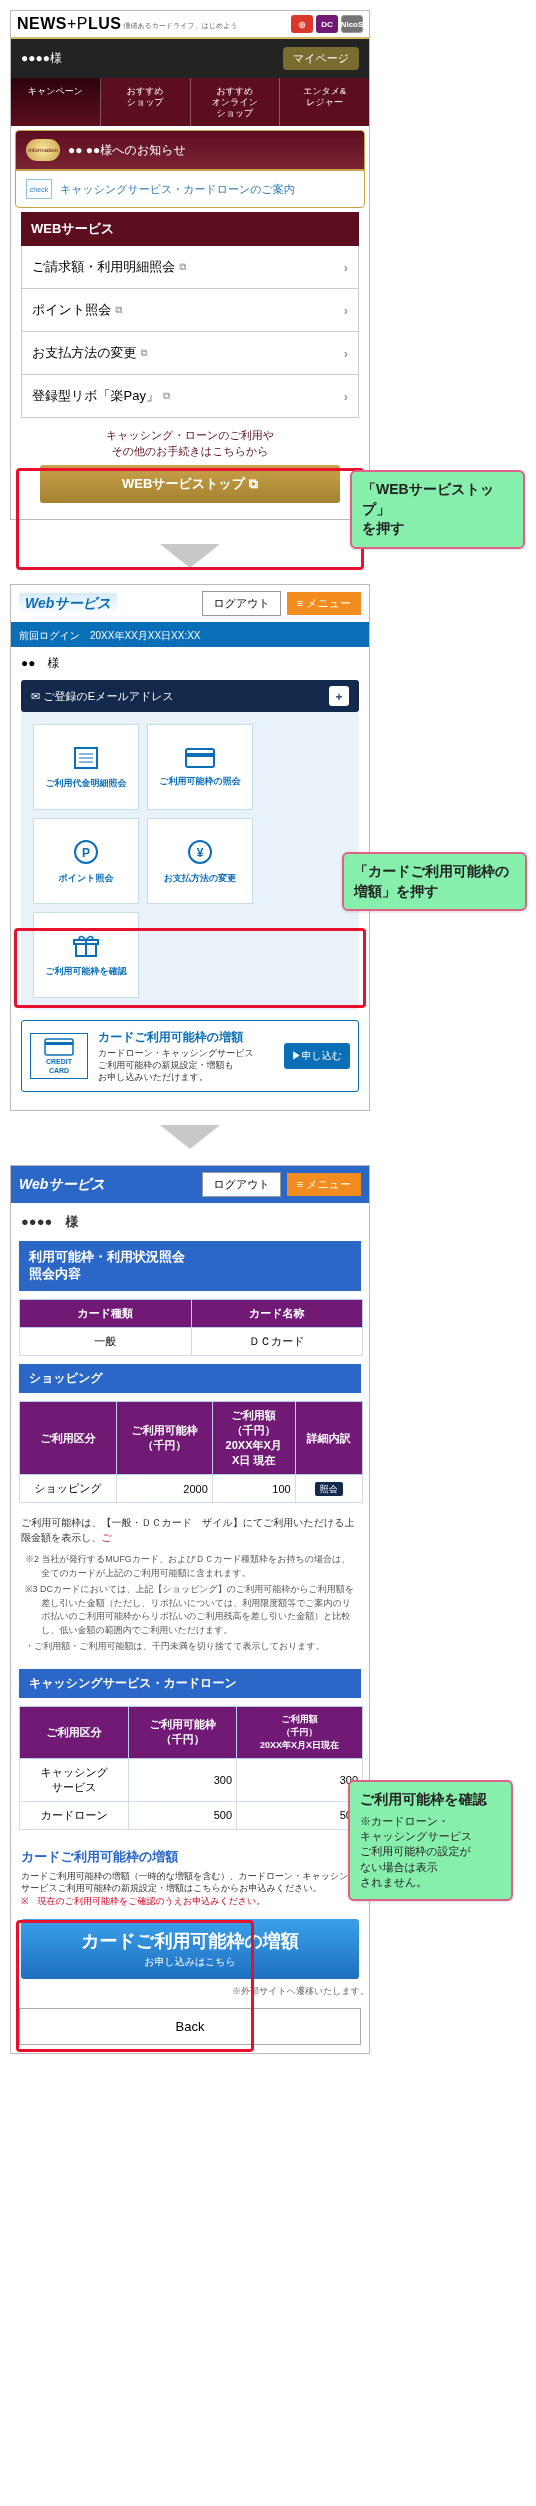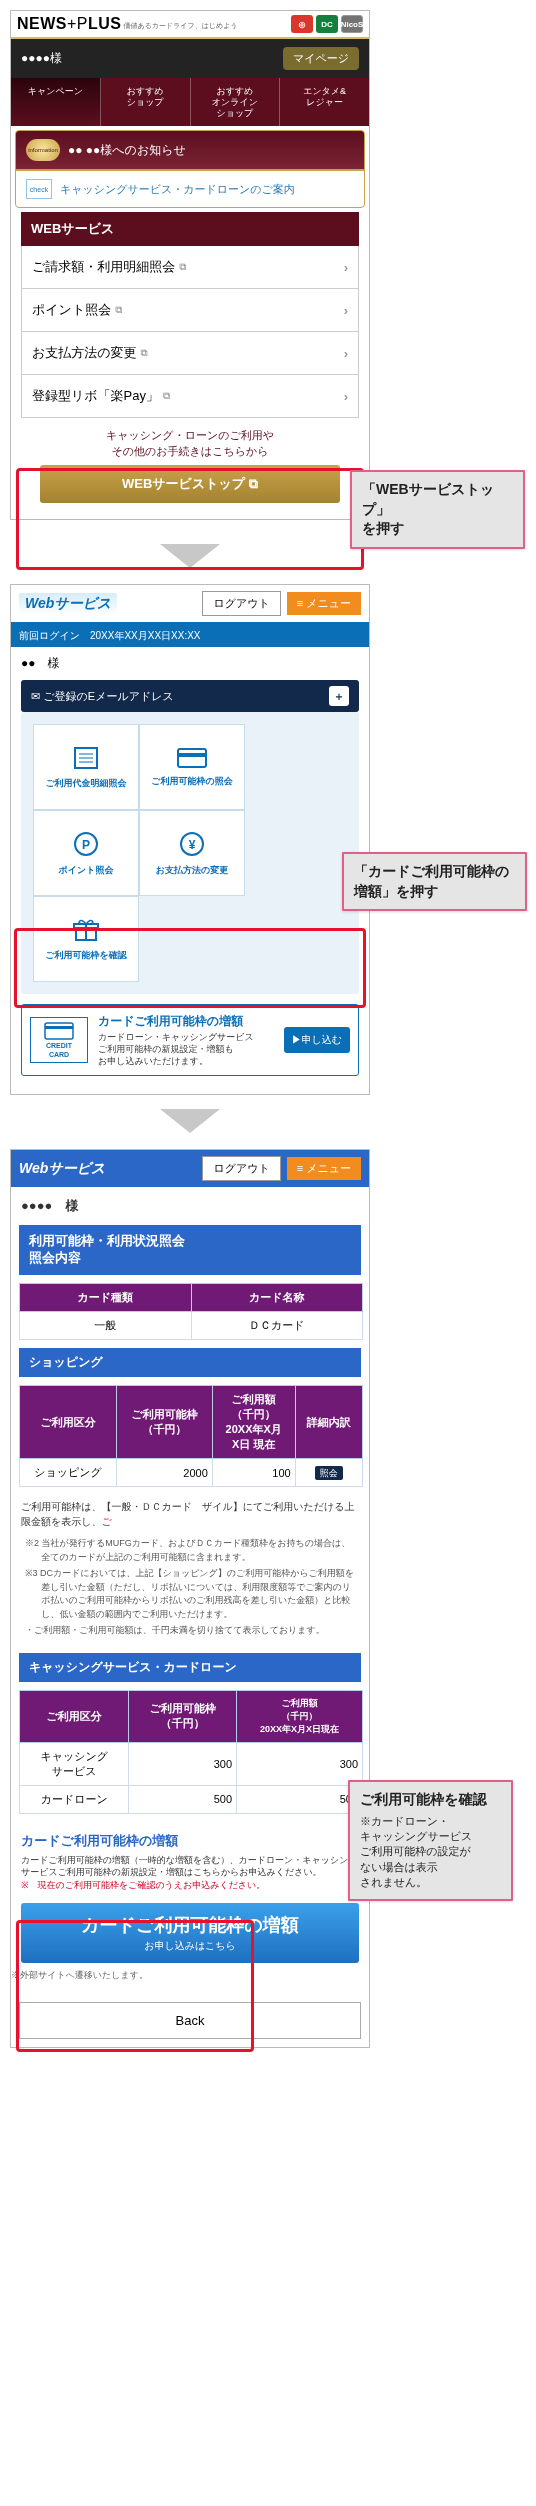--- a/index.html
+++ b/index.html
@@ -2,23 +2,23 @@
 <html><head>
 <meta charset="utf-8">
 <style>
   * { box-sizing: border-box; margin: 0; padding: 0; }
   body { font-family: "Hiragino Kaku Gothic ProN", "Meiryo", sans-serif; font-size: 11px; background: #fff; width: 536px; }
   .stage { position: relative; width: 536px; }
 
   
   .callout {
     position: absolute; z-index: 50;
-    background: #e5e5e5;
+    background: #86efac;
     border: 2px solid #e06088;
-    border-radius: 1px;
+    border-radius: 6px;
     padding: 8px 10px;
     font-size: 14px; font-weight: 600;
     color: #222; line-height: 1.4;
     box-shadow: 0 1px 3px rgba(0,0,0,.15);
   }
   .callout small { display:block; font-weight:400; font-size:11px; margin-top:4px; }
   .red-frame {
     position: absolute; z-index: 40;
     border: 3px solid #e8112d;
     border-radius: 4px;
@@ -30,21 +30,21 @@
   .down-arrow svg { width: 60px; height: 24px; }
 
   
   .sc1 { width: 360px; margin: 10px; border: 1px solid #bbb; }
   .sc1 .brandbar { display:flex; align-items:center; padding:4px 6px; gap:4px; border-bottom:2px solid #d4bb66; }
   .sc1 .brandbar .logo { font-weight:700; font-size:16px; letter-spacing:.5px; }
   .sc1 .brandbar .logo span { font-weight:400; }
   .sc1 .brandbar .sub { font-size:7px; color:#666; margin-left:-2px; align-self:flex-end; margin-bottom:2px;}
   .sc1 .brandbar .chips { margin-left:auto; display:flex; gap:3px;}
   .sc1 .brandbar .chip { width:22px; height:18px; border-radius:3px; color:#fff; font-size:8px; display:flex; align-items:center; justify-content:center; font-weight:700;}
-  .chip.red{background:#d9372c;} .chip.dc{background:#15803d;} .chip.nicos{background:#737373;border:1px solid #999;color:#c61f2d;font-size:6px;}
+  .chip.red{background:#d9372c;} .chip.dc{background:#701a75;} .chip.nicos{background:#737373;border:1px solid #999;color:#c61f2d;font-size:6px;}
 
   .sc1 .userbar { background:#232323; color:#fff; display:flex; align-items:center; padding:8px 10px; font-size:12px;}
   .sc1 .userbar .my { margin-left:auto; background:#7a6b2f; border-radius:4px; padding:4px 10px; font-size:11px;}
 
   .sc1 .tabs { display:flex; background:#5c0e1e; }
   .sc1 .tabs .tab { flex:1; color:#fff; text-align:center; padding:8px 2px; font-size:9px; border-right:1px solid rgba(255,255,255,.3); line-height:1.2;}
   .sc1 .tabs .tab:last-child{border-right:none;}
   .sc1 .tabs .tab.sel{ background:linear-gradient(#2c040c,#5c0e1e); }
 
   .sc1 .notice { margin:4px; border:1px solid #caa24a; border-radius:4px; overflow:hidden; }
@@ -67,21 +67,21 @@
   .sc2 { width:360px; margin:0 10px; border:1px solid #bbb; padding-bottom:8px;}
   .sc2 .hd { display:flex; align-items:center; padding:6px 8px; border-bottom:3px solid #0b6fb8;}
   .sc2 .hd .logo{font-style:italic;font-weight:700;color:#0b6fb8;font-size:14px;background:linear-gradient(#d7ecf7,#fff);padding:2px 6px;border-radius:2px;}
   .sc2 .hd .logout{margin-left:auto;border:1px solid #999;padding:4px 10px;font-size:11px;}
   .sc2 .hd .menu{margin-left:6px;background:#f28c1e;color:#fff;padding:4px 10px;font-size:11px;}
   .sc2 .login{background:#0b6fb8;color:#fff;font-size:10px;padding:4px 8px;}
   .sc2 .name{padding:8px 10px;font-size:12px;}
   .sc2 .emailbar{margin:0 10px;background:#13294b;color:#fff;padding:6px 10px;display:flex;align-items:center;font-size:11px;border-radius:3px;}
   .sc2 .emailbar .plus{margin-left:auto;width:20px;height:20px;background:#fff;color:#13294b;border-radius:3px;display:flex;align-items:center;justify-content:center;font-weight:700;}
 
-  .sc2 .tiles{display:flex;flex-wrap:wrap;padding:10px;}
+  .sc2 .tiles{display:flex;flex-wrap:wrap;gap:8px;padding:10px;}
   .sc2 .tile{width:106px;height:86px;background:#fff;border:1px solid #c7dce9;display:flex;flex-direction:column;align-items:center;justify-content:center;gap:6px;text-align:center;}
   .sc2 .tile .ic{color:#0b6fb8;}
   .sc2 .tile .lb{font-size:9px;color:#0b6fb8;font-weight:600;line-height:1.2;}
   .sc2 .tiles-wrap{background:#e9f2f8;margin:0 10px;padding:2px;border-radius:3px;}
 
   .sc2 .credit { margin:10px; border:1px solid #0b6fb8; border-radius:3px; padding:8px; display:flex; gap:10px; align-items:center;}
   .sc2 .credit .cc{border:1px solid #0b6fb8;color:#0b6fb8;width:58px;height:46px;display:flex;flex-direction:column;align-items:center;justify-content:center;font-size:7px;font-weight:700;gap:2px;}
   .sc2 .credit .txt .t{color:#0b6fb8;font-weight:700;font-size:12px;}
   .sc2 .credit .txt .d{font-size:9px;color:#333;line-height:1.3;margin-top:2px;}
   .sc2 .credit .apply{margin-left:auto;background:#0b6fb8;color:#fff;font-size:10px;padding:6px 8px;border-radius:3px;}
@@ -102,21 +102,21 @@
   .sc3 .body{padding:4px 10px;font-size:10px;line-height:1.5;color:#333;}
   .sc3 .body .hl{color:#c02;}
   .sc3 .foot{font-size:9px;color:#555;padding:4px 14px;line-height:1.5;}
   .sc3 .foot li{list-style:none;text-indent:-1.8em;padding-left:1.8em;margin-bottom:3px;}
   .sc3 .inc-title{color:#2b67c7;font-weight:700;font-size:13px;padding:10px 10px 4px;}
   .sc3 .inc-note{font-size:9px;color:#333;padding:0 10px 6px;line-height:1.4;}
   .sc3 .inc-note .hl{color:#c02;}
   .sc3 .cta{margin:6px 10px;background:linear-gradient(#3aa0e9,#1f6fc0);color:#fff;text-align:center;padding:10px 4px;border-radius:3px;}
   .sc3 .cta .big{font-size:18px;font-weight:700;display:block;}
   .sc3 .cta .sm{font-size:10px;display:block;margin-top:2px;}
-  .sc3 .ext{font-size:9px;text-align:left;color:#666;margin:4px 0 20px;}
+  .sc3 .ext{font-size:9px;text-align:right;color:#666;margin:4px 0 10px;}
   .sc3 .back{margin:0 8px;border:1px solid #aaa;text-align:center;padding:10px 0;font-size:13px;}
 </style>
 </head>
 <body>
 
 <div class="stage">
 
 <div class="sc1">
   <div class="brandbar">
     <span class="logo"><span style="font-weight:700">N</span>EWS<span>+P</span>LUS</span>

